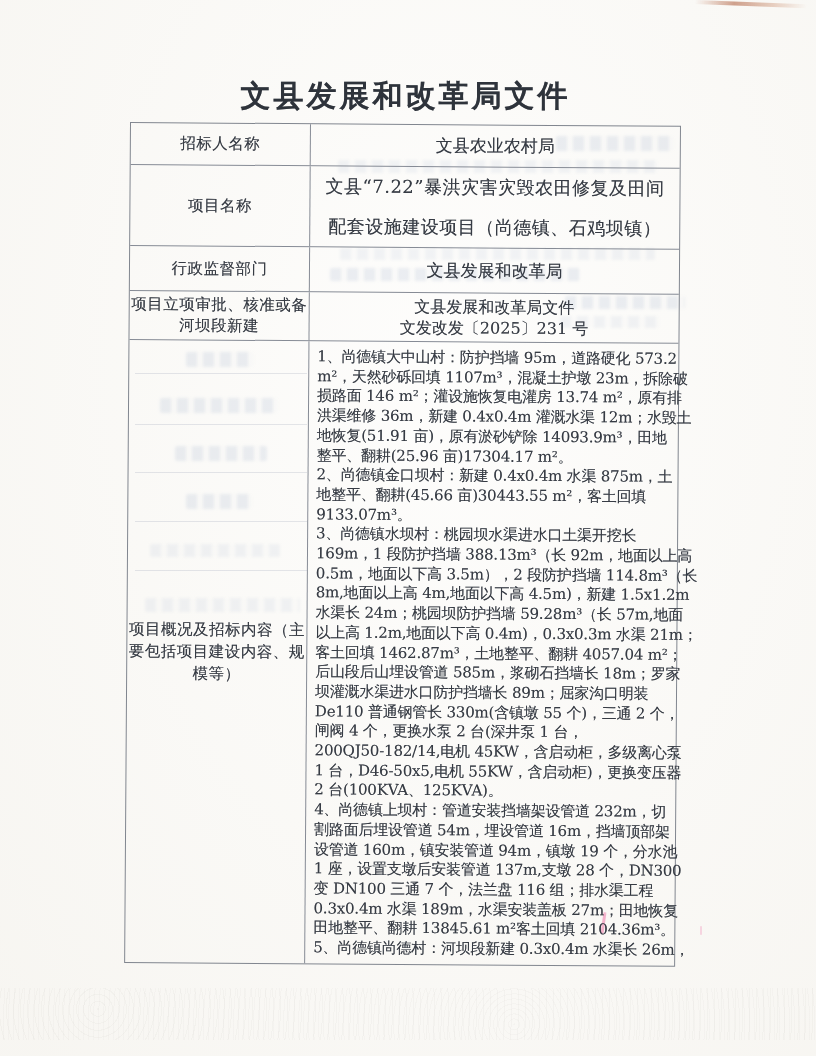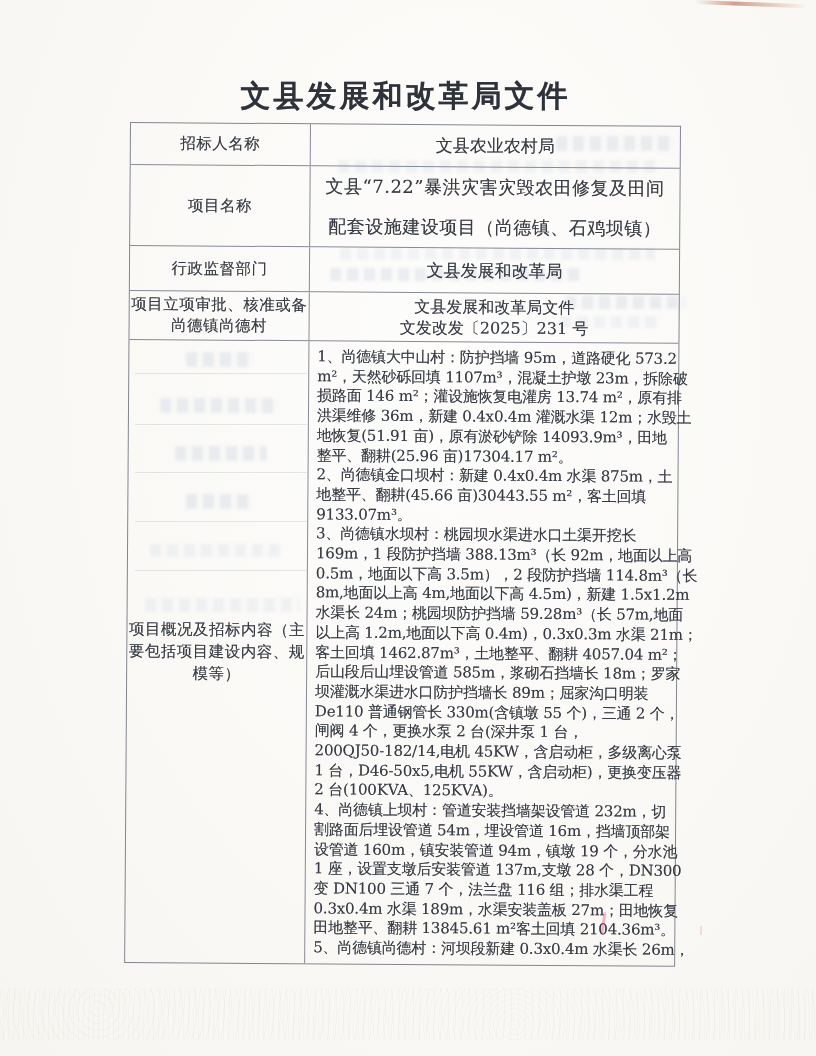--- a/index.html
+++ b/index.html
@@ -133,21 +133,21 @@
     </div>
 
     <div class="trow row-supervisor">
       <div class="cell label-cell">行政监督部门</div>
       <div class="cell value-cell">文县发展和改革局</div>
     </div>
 
     <div class="trow row-approval">
       <div class="cell label-cell">
           <div class="line">项目立项审批、核准或备</div>
-          <div class="line">尚德镇尚德村</div>
+          <div class="line">河坝段新建</div>
         </div>
       <div class="cell value-cell">
           <div class="line">文县发展和改革局文件</div>
           <div class="line">文发改发〔2025〕231 号</div>
         </div>
     </div>
 
     <div class="trow row-overview">
       <div class="cell label-cell">
           <div class="line">项目概况及招标内容（主</div>

